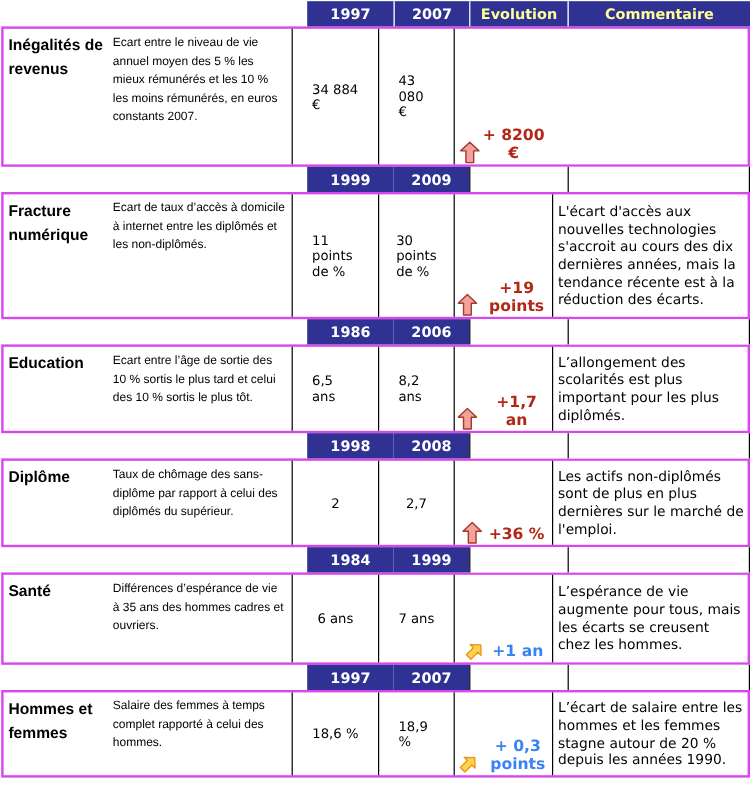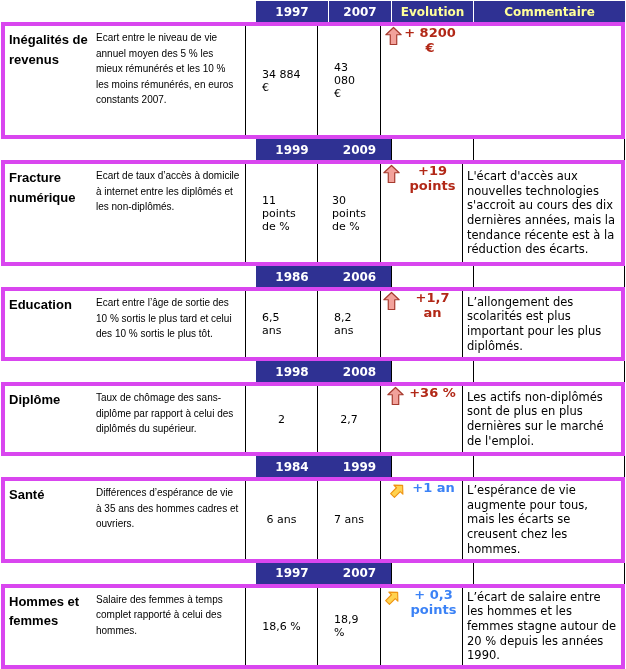--- a/index.html
+++ b/index.html
@@ -10,27 +10,27 @@
   
   .band{height:21px;padding-left:15px;}
   .band .blue{background:#2F3193;color:#fff;font-family:"DejaVu Sans",sans-serif;
       font-weight:bold;font-size:12px;display:flex;align-items:center;justify-content:center;}
   .band .hdr{color:#FFFF99;}
   .band .wsep{border-left:1px solid #fff;}
   .band .bandcell{border-left:1px solid #000;background:#fff;}
   .band .bandcell.last{border-right:1px solid #000;}
 
   
-  .block{border:4px solid #d946ef;background:#fff;}
+  .block{border:2px solid #d946ef;background:#fff;}
   .bl{border-left:1px solid #000;}
   .cat{font-size:13px;font-weight:bold;line-height:1.5;padding:4px 2px 2px 4px;}
   .desc{font-size:10px;line-height:1.55;padding:4px 4px 2px 6px;}
   .val{font-family:"DejaVu Sans",sans-serif;font-size:11px;display:flex;align-items:center;
        justify-content:center;padding:0 16px;}
-  .evo{display:flex;align-items:flex-start;justify-content:center;gap:5px;
+  .evo{display:flex;align-items:flex-end;justify-content:center;gap:5px;
        font-family:"DejaVu Sans",sans-serif;font-weight:bold;font-size:13px;padding:0 2px;}
   .evo.tight{gap:0;}
   .evo .etext{max-width:56px;text-align:center;line-height:1.15;}
   .evo.red .etext{color:#B22817;}
   .evo.orange .etext{color:#3b82f6;}
   .com{font-family:"DejaVu Sans",sans-serif;font-size:11.5px;line-height:1.28;display:flex;
        align-items:center;padding:2px 3px 2px 4px;}
   .s1{min-height:117px;} .s2{min-height:106px;} .s3{min-height:74px;}
   .s4{min-height:74px;} .s5{min-height:77px;} .s6{min-height:73px;}
   .arrow{flex:0 0 auto;}

